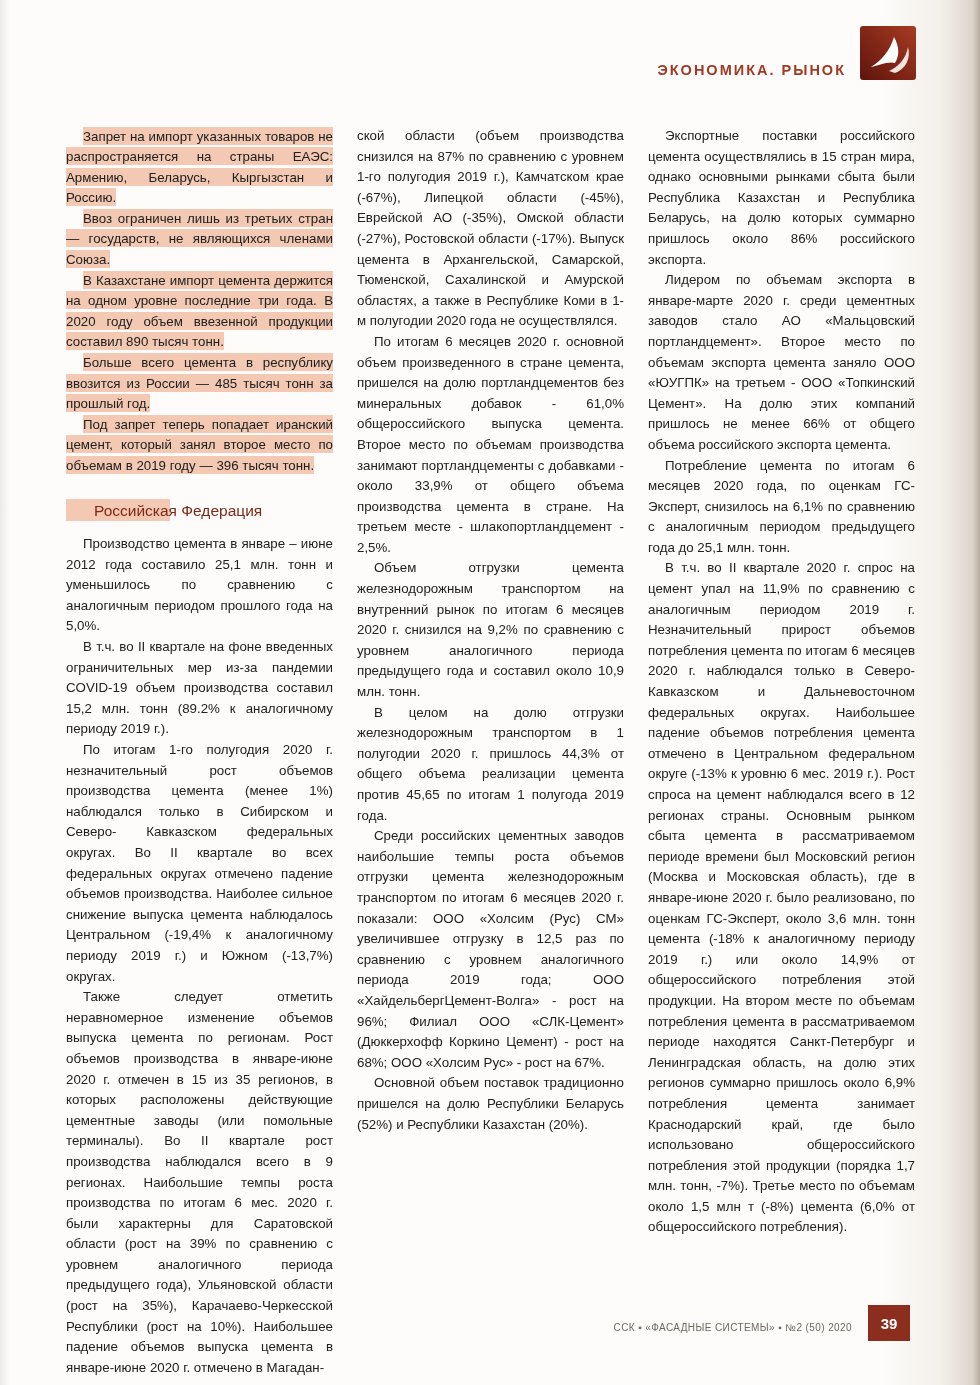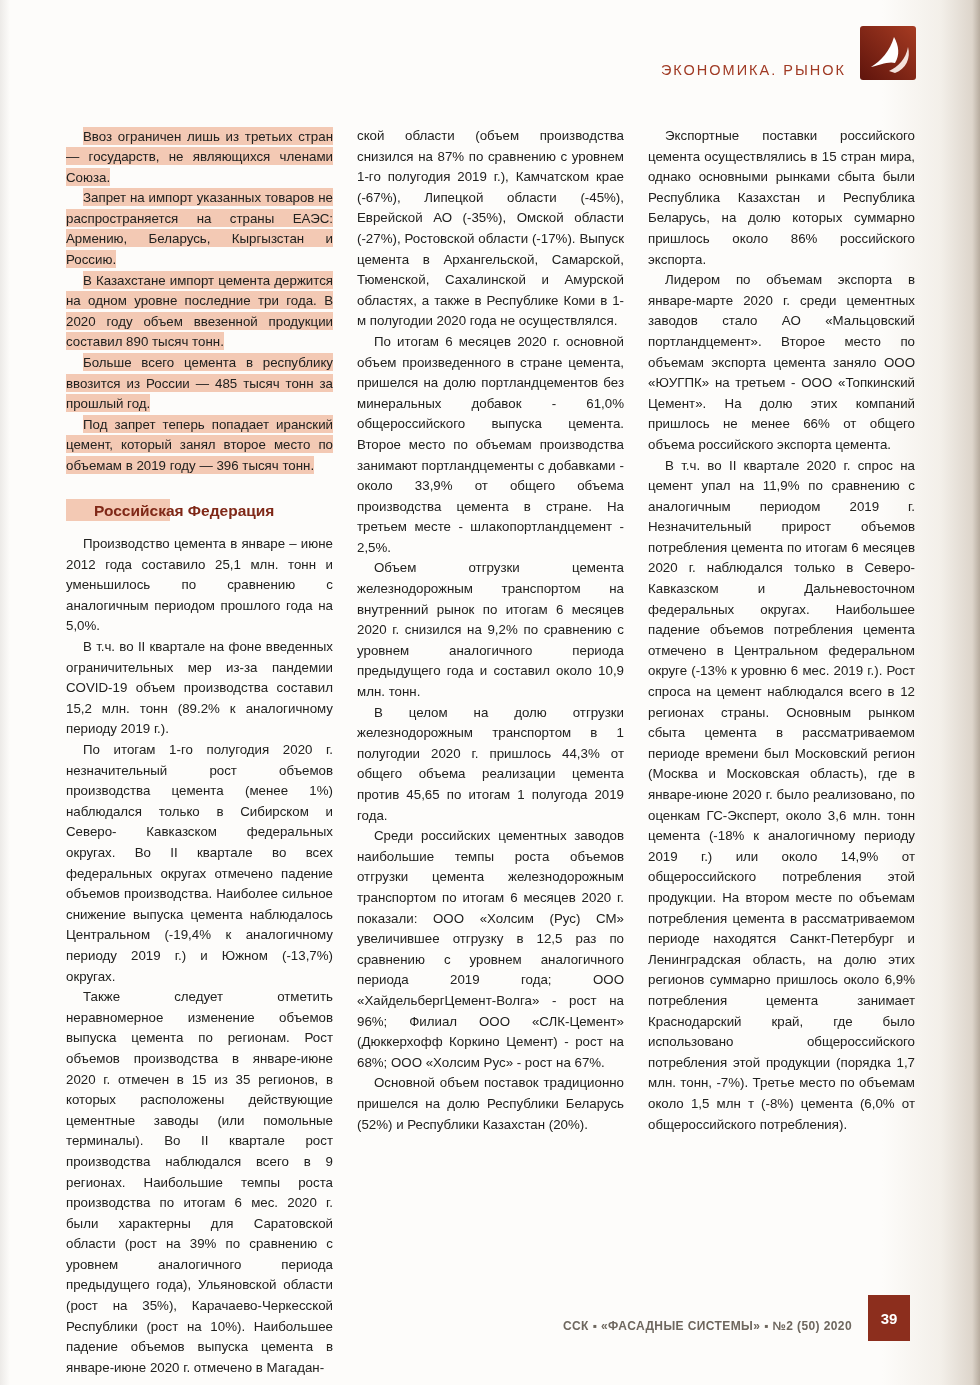--- a/index.html
+++ b/index.html
@@ -22,21 +22,21 @@
       #fdfcfa 0%, #fdfcfa 90%, #f3efe9 96%, #ddd5cb 99.2%, #b7ac9f 100%);
   }
   .edge-left {
     position: absolute; left: 0; top: 0; width: 10px; height: 100%;
     background: linear-gradient(to right, rgba(90,80,70,0.10), rgba(90,80,70,0));
   }
 
   
   .section-label {
     position: absolute; top: 62px; right: 134px;
-    color: #a03a24; font-weight: normal; font-size: 14.5px;
+    color: #a03a24; font-weight: bold; font-size: 14.5px;
     letter-spacing: 2px;
   }
   .logo {
     position: absolute; top: 26px; right: 64px;
     width: 56px; height: 54px; display: block;
   }
 
   
   .columns {
     position: absolute; top: 126px; left: 66px; width: 848px;
@@ -55,41 +55,41 @@
     -webkit-box-decoration-break: clone;
     box-decoration-break: clone;
     padding: 1.5px 0;
   }
 
   
   .section-heading {
     position: relative;
     margin: 24px 0 12px 0;
     font-size: 15.5px; line-height: 22px;
-    font-weight: bold; color: #7f2817;
+    font-weight: normal; color: #7f2817;
     text-indent: 0; text-align: left;
   }
   .section-accent {
     position: absolute; left: 0; top: -1px;
     width: 104px; height: 22px;
     background: #f3c9b4; z-index: 0;
   }
   .section-heading .heading-text {
     position: relative; z-index: 1; margin-left: 28px;
   }
 
   
   .footer-line {
     position: absolute; bottom: 52px; right: 128px;
-    color: #6e675e; font-size: 12px; letter-spacing: 0.4px;
-    font-weight: bold;
+    color: #6e675e; font-size: 10px; letter-spacing: 0.4px;
+    font-weight: normal;
   }
   .page-badge {
     position: absolute; bottom: 44px; right: 70px;
-    width: 42px; height: 46px;
+    width: 42px; height: 36px;
     background: #8c2e1d; color: #ffffff;
     font-size: 15px; font-weight: bold;
     display: flex; align-items: center; justify-content: center;
   }
 </style>
 </head>
 <body>
 
 <div class="page">
   <div class="edge-left"></div>
@@ -105,22 +105,22 @@
     </defs>
     <rect width="56" height="54" rx="3" fill="url(#logo-grad)"></rect>
     <path d="M11 41 C 21 35, 30 25, 34 11 C 39 20, 40 29, 35 37 C 29 35, 19 39, 11 41 Z" fill="#ffffff"></path>
     <path d="M29 45 C 38 41, 46 33, 48 21 C 51 32, 46 43, 35 47 Z" fill="#f3e2dc"></path>
   </svg>
 
   <main class="columns">
 
     <section class="col">
       <div class="hl-block">
+        <p><span class="hl">Запрет на импорт указанных товаров не распространяется на страны ЕАЭС: Армению, Беларусь, Кыргызстан и Россию.</span></p>
         <p><span class="hl">Ввоз ограничен лишь из третьих стран — государств, не являющихся членами Союза.</span></p>
-        <p><span class="hl">Запрет на импорт указанных товаров не распространяется на страны ЕАЭС: Армению, Беларусь, Кыргызстан и Россию.</span></p>
         <p><span class="hl">В Казахстане импорт цемента держится на одном уровне последние три года. В 2020 году объем ввезенной продукции составил 890 тысяч тонн.</span></p>
         <p><span class="hl">Больше всего цемента в республику ввозится из России — 485 тысяч тонн за прошлый год.</span></p>
         <p><span class="hl">Под запрет теперь попадает иранский цемент, который занял второе место по объемам в 2019 году — 396 тысяч тонн.</span></p>
       </div>
 
       <h2 class="section-heading">
         <span class="section-accent"></span>
         <span class="heading-text">Российская Федерация</span>
       </h2>
 
@@ -135,20 +135,21 @@
       <p>По итогам 6 месяцев 2020 г. основной объем произведенного в стране цемента, пришелся на долю портландцементов без минеральных добавок - 61,0% общероссийского выпуска цемента. Второе место по объемам производства занимают портландцементы с добавками - около 33,9% от общего объема производства цемента в стране. На третьем месте - шлакопортландцемент - 2,5%.</p>
       <p>Объем отгрузки цемента железнодорожным транспортом на внутренний рынок по итогам 6 месяцев 2020 г. снизился на 9,2% по сравнению с уровнем аналогичного периода предыдущего года и составил около 10,9 млн. тонн.</p>
       <p>В целом на долю отгрузки железнодорожным транспортом в 1 полугодии 2020 г. пришлось 44,3% от общего объема реализации цемента против 45,65 по итогам 1 полугода 2019 года.</p>
       <p>Среди российских цементных заводов наибольшие темпы роста объемов отгрузки цемента железнодорожным транспортом по итогам 6 месяцев 2020 г. показали: ООО «Холсим (Рус) СМ» увеличившее отгрузку в 12,5 раз по сравнению с уровнем аналогичного периода 2019 года; ООО «ХайдельбергЦемент-Волга» - рост на 96%; Филиал ООО «СЛК-Цемент» (Дюккерхофф Коркино Цемент) - рост на 68%; ООО «Холсим Рус» - рост на 67%.</p>
       <p>Основной объем поставок традиционно пришелся на долю Республики Беларусь (52%) и Республики Казахстан (20%).</p>
     </section>
 
     <section class="col">
       <p>Экспортные поставки российского цемента осуществлялись в 15 стран мира, однако основными рынками сбыта были Республика Казахстан и Республика Беларусь, на долю которых суммарно пришлось около 86% российского экспорта.</p>
       <p>Лидером по объемам экспорта в январе-марте 2020 г. среди цементных заводов стало АО «Мальцовский портландцемент». Второе место по объемам экспорта цемента заняло ООО «ЮУГПК» на третьем - ООО «Топкинский Цемент». На долю этих компаний пришлось не менее 66% от общего объема российского экспорта цемента.</p>
+      <p>Потребление цемента по итогам 6 месяцев 2020 года, по оценкам ГС- Эксперт, снизилось на 6,1% по сравнению с аналогичным периодом предыдущего года до 25,1 млн. тонн.</p>
       <p>В т.ч. во II квартале 2020 г. спрос на цемент упал на 11,9% по сравнению с аналогичным периодом 2019 г. Незначительный прирост объемов потребления цемента по итогам 6 месяцев 2020 г. наблюдался только в Северо-Кавказском и Дальневосточном федеральных округах. Наибольшее падение объемов потребления цемента отмечено в Центральном федеральном округе (-13% к уровню 6 мес. 2019 г.). Рост спроса на цемент наблюдался всего в 12 регионах страны. Основным рынком сбыта цемента в рассматриваемом периоде времени был Московский регион (Москва и Московская область), где в январе-июне 2020 г. было реализовано, по оценкам ГС-Эксперт, около 3,6 млн. тонн цемента (-18% к аналогичному периоду 2019 г.) или около 14,9% от общероссийского потребления этой продукции. На втором месте по объемам потребления цемента в рассматриваемом периоде находятся Санкт-Петербург и Ленинградская область, на долю этих регионов суммарно пришлось около 6,9% потребления цемента занимает Краснодарский край, где было использовано общероссийского потребления этой продукции (порядка 1,7 млн. тонн, -7%). Третье место по объемам около 1,5 млн т (-8%) цемента (6,0% от общероссийского потребления).</p>
     </section>
 
   </main>
 
   <span class="footer-line">ССК ▪ «ФАСАДНЫЕ СИСТЕМЫ» ▪ №2 (50) 2020</span>
   <span class="page-badge">39</span>
 </div>
 
 </body></html>

